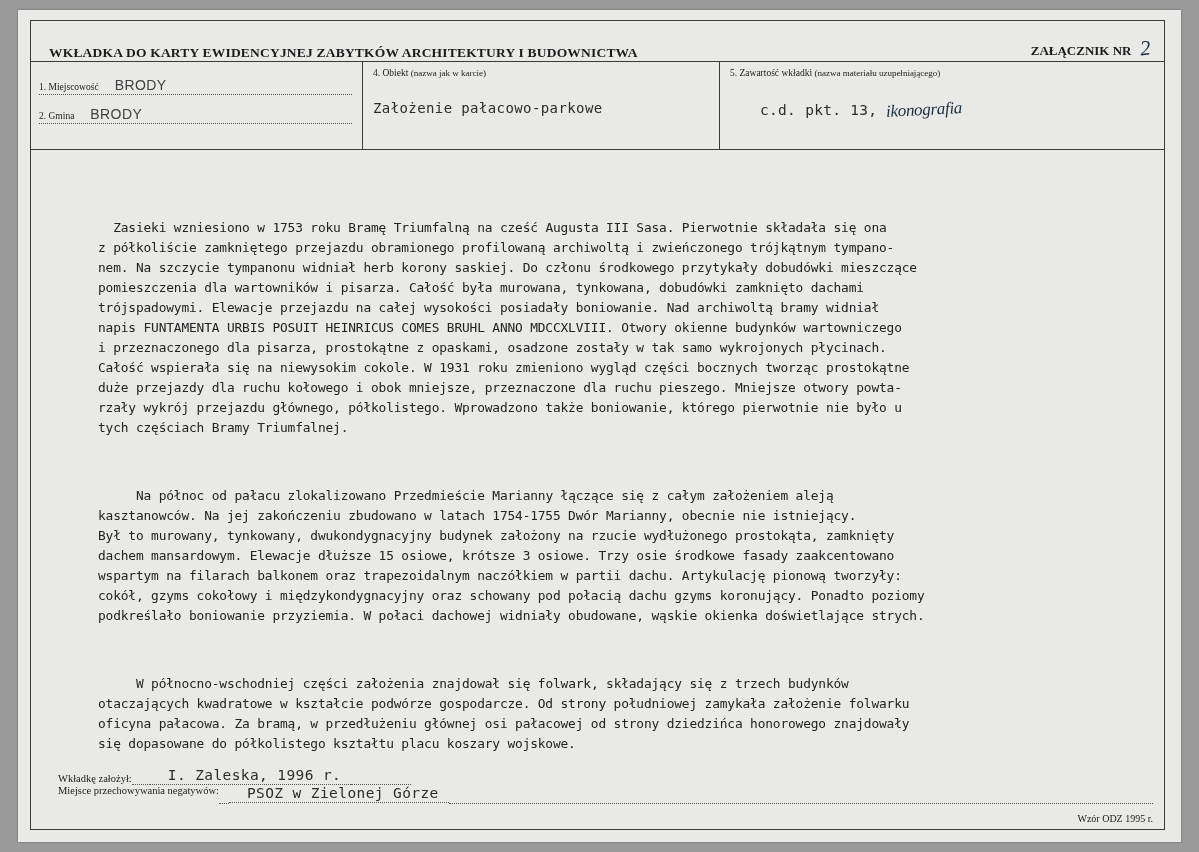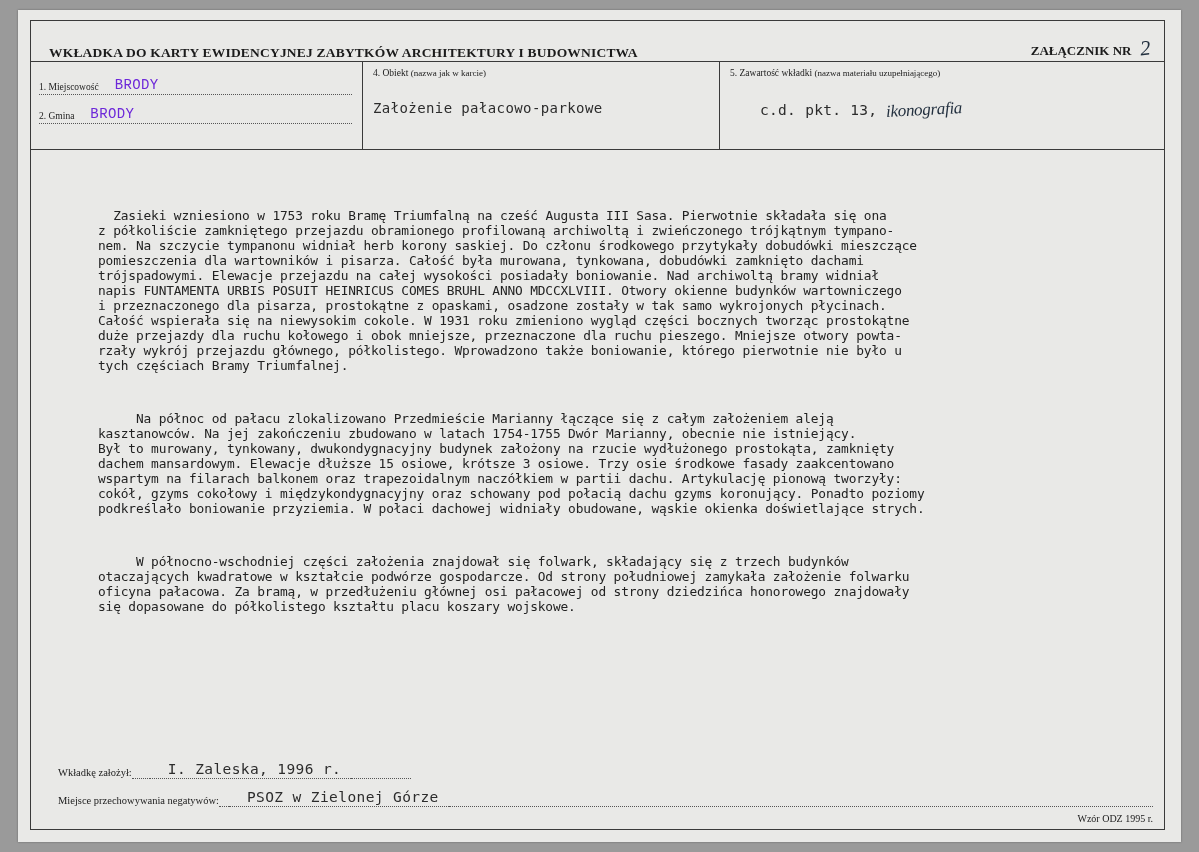--- a/index.html
+++ b/index.html
@@ -110,23 +110,23 @@
     margin-bottom: 2px;
   }
   .field-label {
     font-size: 9.5px;
     font-family: "Liberation Serif", serif;
     color: #1b1b1b;
     white-space: nowrap;
     padding-bottom: 2px;
   }
   .field-value {
-    font-family: Liberation Mono, monospace;
+    font-family: Liberation Sans, sans-serif;
     font-size: 14px;
-    color: #6d28d9;
+    color: #404040;
     padding-left: 16px;
     padding-bottom: 1px;
     letter-spacing: 0.4px;
   }
   .cell-head {
     font-size: 9.5px;
     font-family: "Liberation Serif", serif;
     color: #1b1b1b;
     margin-bottom: 0;
   }
@@ -160,21 +160,21 @@
   }
 
   
   .body-text {
     position: absolute;
     left: 80px;
     top: 168px;
     width: 1045px;
     font-family: "DejaVu Sans Mono", monospace;
     font-size: 12.85px;
-    line-height: 15px;
+    line-height: 20px;
     color: #222;
     white-space: pre-wrap;
     letter-spacing: -0.15px;
   }
   .para { margin: 0 0 0 0; }
   .para + .para { margin-top: 8px; }
 
   
   .footer {
     position: absolute;
@@ -210,23 +210,22 @@
   }
   .footer-caption {
     font-size: 7.5px;
     font-family: "Liberation Serif", serif;
     color: #333;
     margin-left: 300px;
     margin-top: 1px;
   }
   .footer-line2 {
     display: flex;
-    align-items: flex-end;
+    align-items: flex-start;
     height: 22px;
-    margin-top: 6px;
   }
   .footer-bottom {
     display: flex;
     justify-content: flex-end;
     margin-top: 6px;
   }
   .form-code {
     font-size: 10px;
     font-family: "Liberation Serif", serif;
     color: #1b1b1b;

